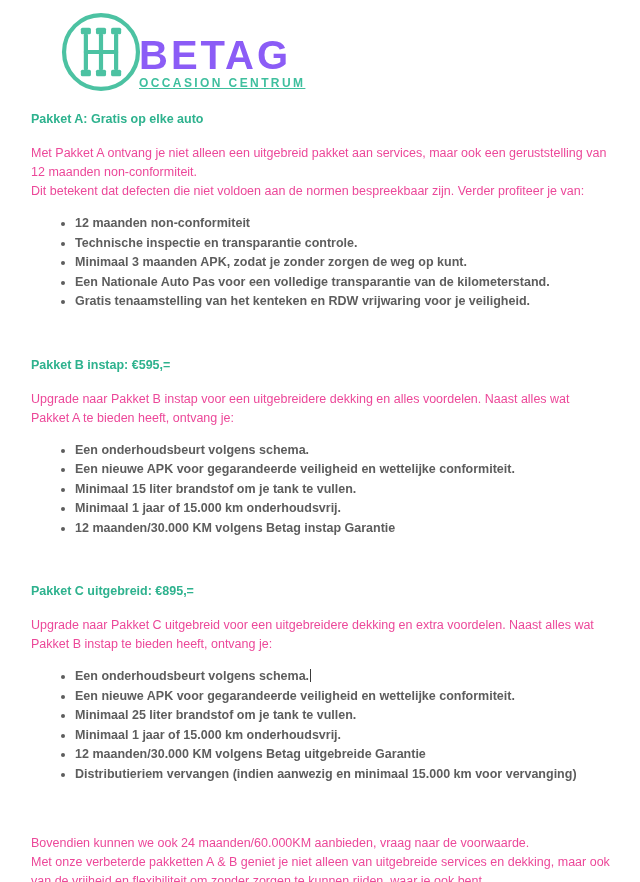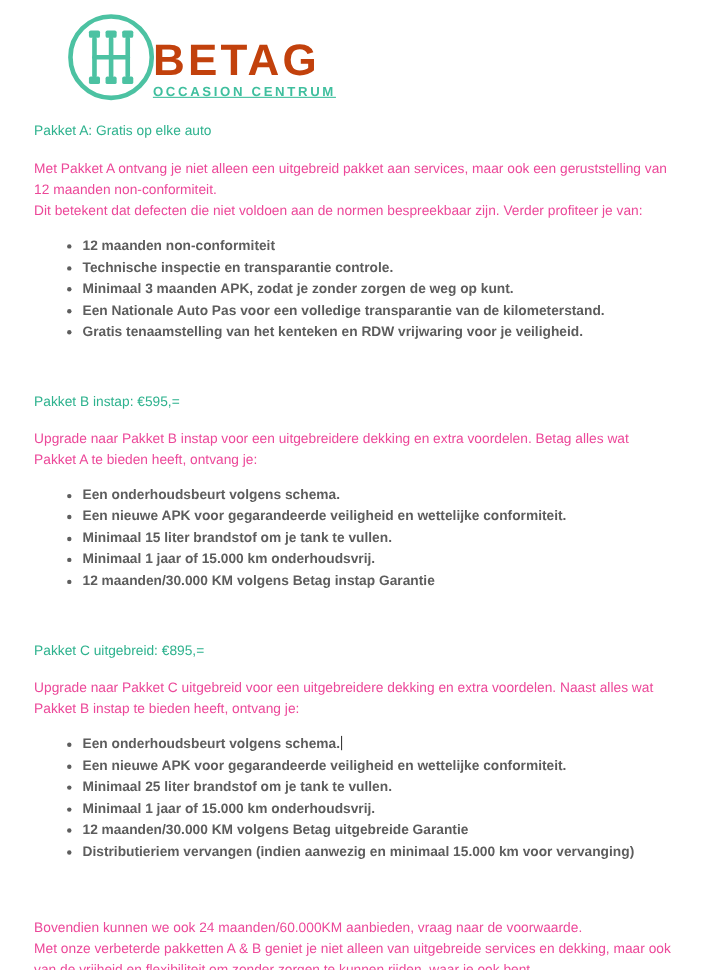--- a/index.html
+++ b/index.html
@@ -11,30 +11,30 @@
     background: #ffffff;
     padding: 10px 30px 24px 31px;
   }
 
   
   .logo { display: flex; align-items: center; margin-left: 28px; height: 88px; }
   .logo-icon { flex: 0 0 auto; }
   .logo-text { margin-left: -4px; }
   .logo-name {
     font-size: 40px; font-weight: bold; letter-spacing: 3px;
-    color: #c2410c; line-height: 40px; margin-top: 16px;
+    color: #8b5cf6; line-height: 40px; margin-top: 16px;
   }
   .logo-subtitle {
     font-size: 12px; font-weight: bold; letter-spacing: 2.4px;
     color: #3fbf9e; margin-top: 1px; text-decoration: underline;
   }
 
   
   h2.section-heading {
-    font-size: 12.5px; font-weight: normal; color: #2eb28e;
+    font-size: 12.5px; font-weight: bold; color: #2eb28e;
     line-height: 15px; margin: 0 0 17px 0;
   }
   .section-a h2.section-heading { margin-top: 14px; }
   .section-b h2.section-heading, .section-c h2.section-heading { margin-top: 46px; }
 
   p.body-text {
     font-size: 12.5px; color: #ec4899; line-height: 19px; margin: 0;
   }
   ul.bullet-list {
     margin: 13px 0 0 0; padding-left: 44px; list-style: disc; font-weight: bold;
@@ -90,21 +90,21 @@
       <li><span>12 maanden non-conformiteit</span></li>
       <li><span>Technische inspectie en transparantie controle.</span></li>
       <li><span>Minimaal 3 maanden APK, zodat je zonder zorgen de weg op kunt.</span></li>
       <li><span>Een Nationale Auto Pas voor een volledige transparantie van de kilometerstand.</span></li>
       <li><span>Gratis tenaamstelling van het kenteken en RDW vrijwaring voor je veiligheid.</span></li>
     </ul>
   </section>
 
   <section class="section-b">
     <h2 class="section-heading">Pakket B instap: €595,=</h2>
-    <p class="body-text">Upgrade naar Pakket B instap voor een uitgebreidere dekking en extra voordelen. Betag alles wat Pakket A te bieden heeft, ontvang je:</p>
+    <p class="body-text">Upgrade naar Pakket B instap voor een uitgebreidere dekking en alles voordelen. Naast alles wat Pakket A te bieden heeft, ontvang je:</p>
     <ul class="bullet-list">
       <li><span>Een onderhoudsbeurt volgens schema.</span></li>
       <li><span>Een nieuwe APK voor gegarandeerde veiligheid en wettelijke conformiteit.</span></li>
       <li><span>Minimaal 15 liter brandstof om je tank te vullen.</span></li>
       <li><span>Minimaal 1 jaar of 15.000 km onderhoudsvrij.</span></li>
       <li><span>12 maanden/30.000 KM volgens Betag instap Garantie</span></li>
     </ul>
   </section>
 
   <section class="section-c">

